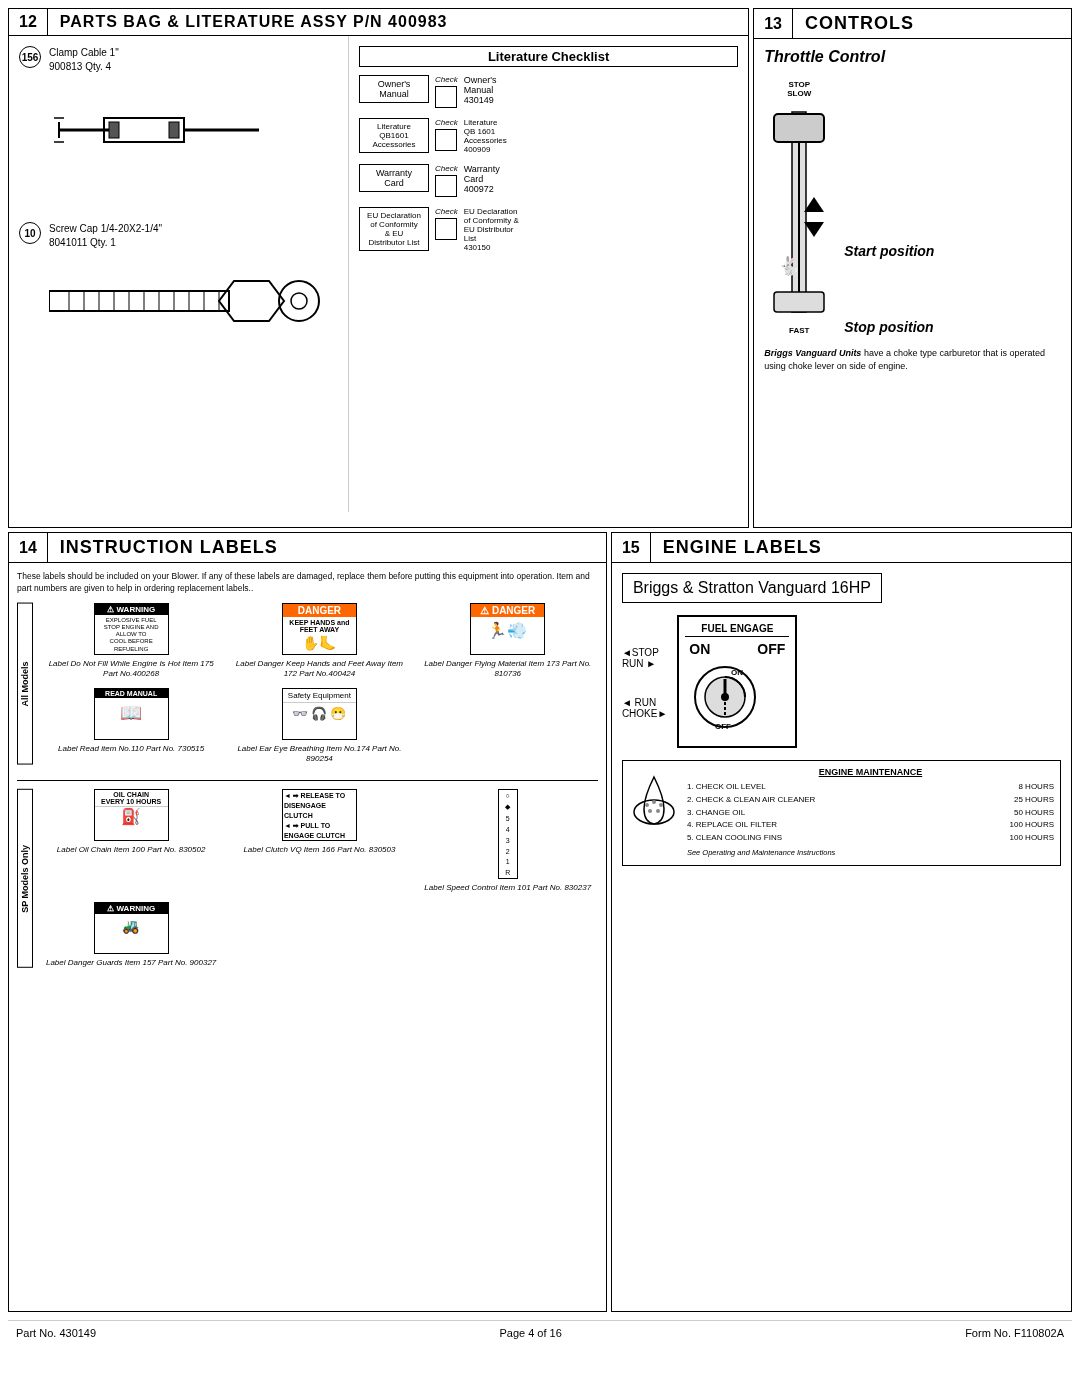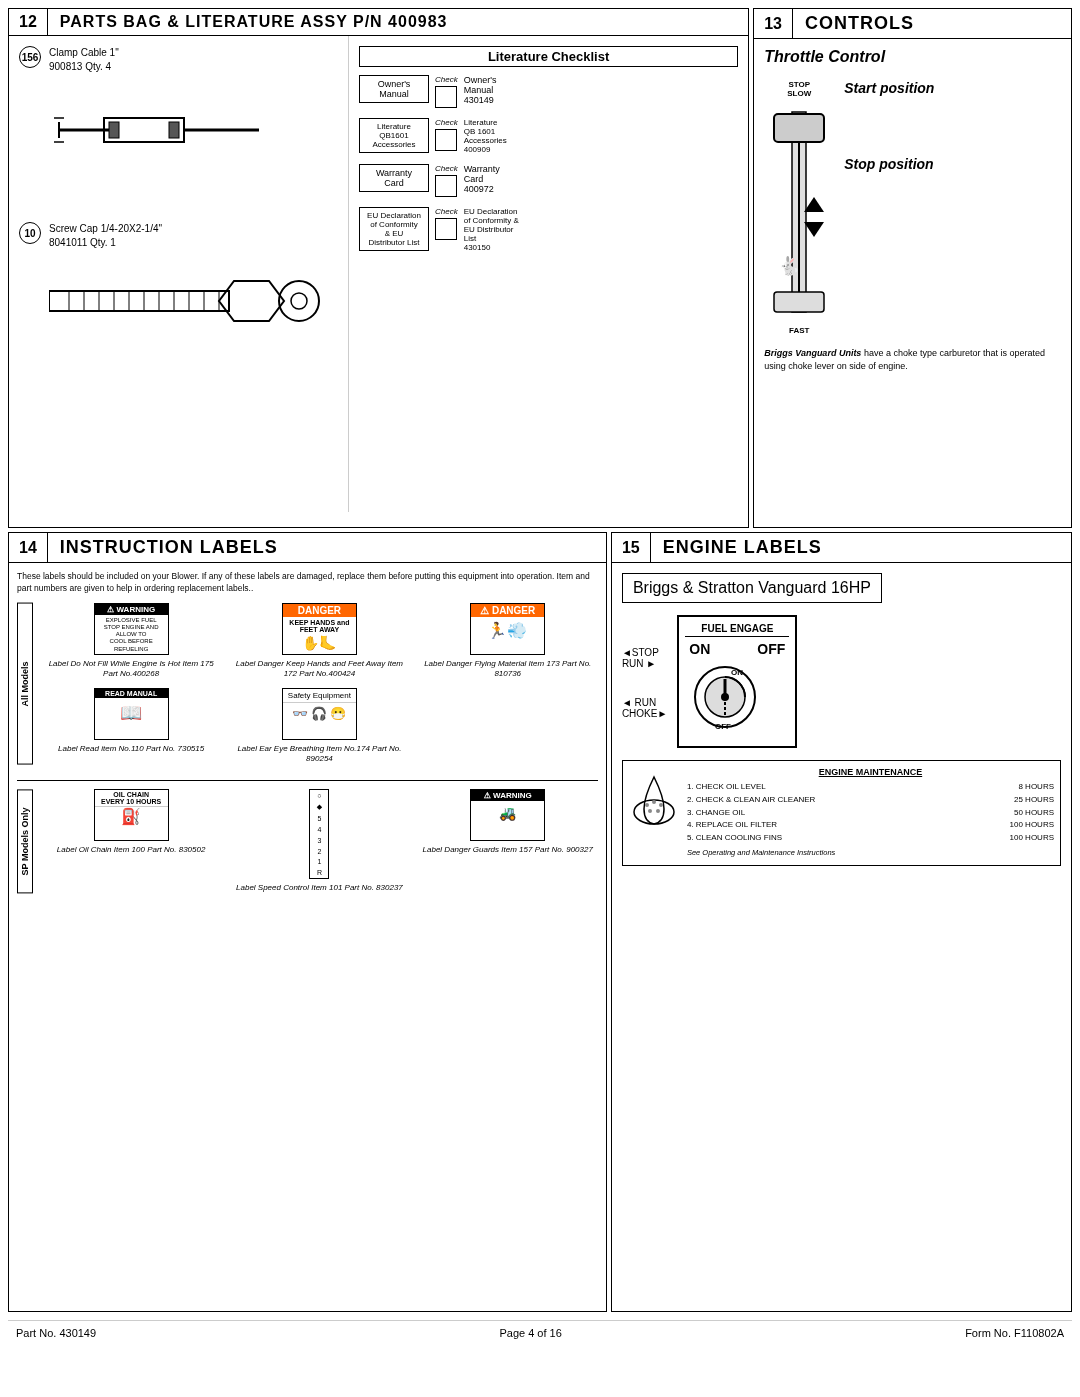--- a/index.html
+++ b/index.html
@@ -485,21 +485,21 @@
 
     <div class="section-box sec13">
       <div class="section-header">
         <div class="section-number">13</div>
         <div class="section-title">CONTROLS</div>
       </div>
       <div class="sec13-content">
         <div class="throttle-diagram">
           <div class="throttle-title">Throttle Control</div>
 
-          <div style="display:flex; gap:10px; align-items:flex-start; margin-top:8px;">
+          <div style="display:flex; gap:10px; align-items:flex-end; margin-top:8px;">
 
             <div style="display:flex;flex-direction:column;align-items:center;gap:4px;">
               <div style="font-size:8px;font-weight:bold;text-align:center;">STOP<br>SLOW</div>
 
               <svg width="70" height="220" viewBox="0 0 70 220">
 
                 <rect x="28" y="10" width="14" height="200" fill="#e0e0e0" stroke="#000" stroke-width="1.5"></rect>
 
                 <rect x="10" y="12" width="50" height="28" rx="4" fill="#ccc" stroke="#000" stroke-width="2"></rect>
                 <line x1="35" y1="40" x2="35" y2="210" stroke="#000" stroke-width="2"></line>
@@ -595,20 +595,29 @@
           <div class="sp-label-grid">
 
             <div class="label-item">
               <div class="label-box-inner">
                 <div style="font-size:7px;padding:1px;text-align:center;border-bottom:1px solid #ccc;font-weight:bold;">OIL CHAIN<br>EVERY 10 HOURS</div>
                 <div style="font-size:16px;text-align:center;">⛽</div>
               </div>
               <div class="label-caption"><em>Label Oil Chain Item 100  Part No. 830502</em></div>
             </div>
 
+            <div class="label-item">
+              <div class="label-box-inner" style="background:#fff;">
+                <div style="font-size:7px;padding:1px;text-align:left;line-height:1.4;font-weight:bold;">
+                  ◄ ➡ RELEASE TO DISENGAGE CLUTCH<br>
+                  ◄ ➡ PULL TO ENGAGE CLUTCH
+                </div>
+              </div>
+              <div class="label-caption"><em>Label Clutch VQ Item 166  Part No. 830503</em></div>
+            </div>
 
             <div class="label-item">
               <div style="display:flex;align-items:center;gap:4px;">
                 <div style="display:flex;flex-direction:column;align-items:center;border:1px solid #000;padding:2px;height:90px;width:20px;font-size:7px;justify-content:space-between;">
                   <span>○</span>
                   <span>◆</span>
                   <span>5</span>
                   <span>4</span>
                   <span>3</span>
                   <span>2</span>

